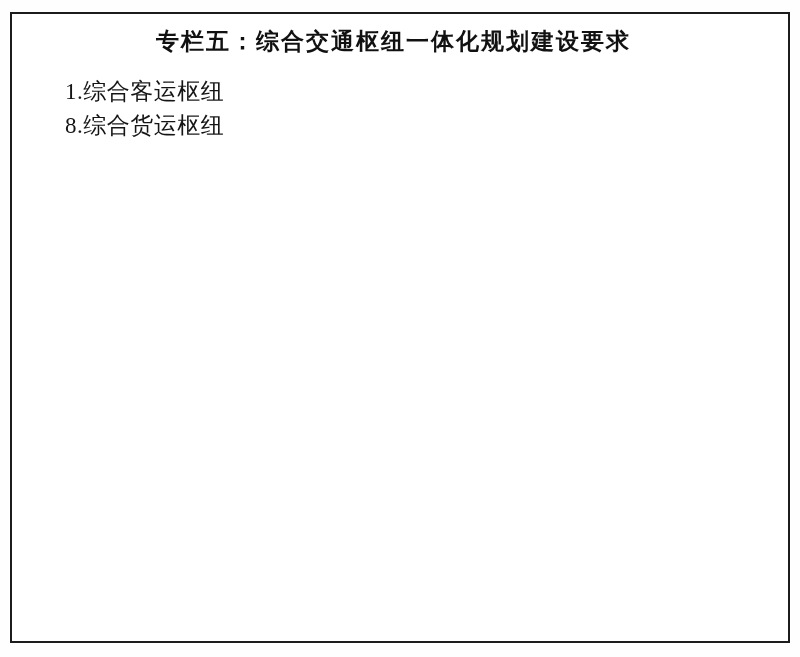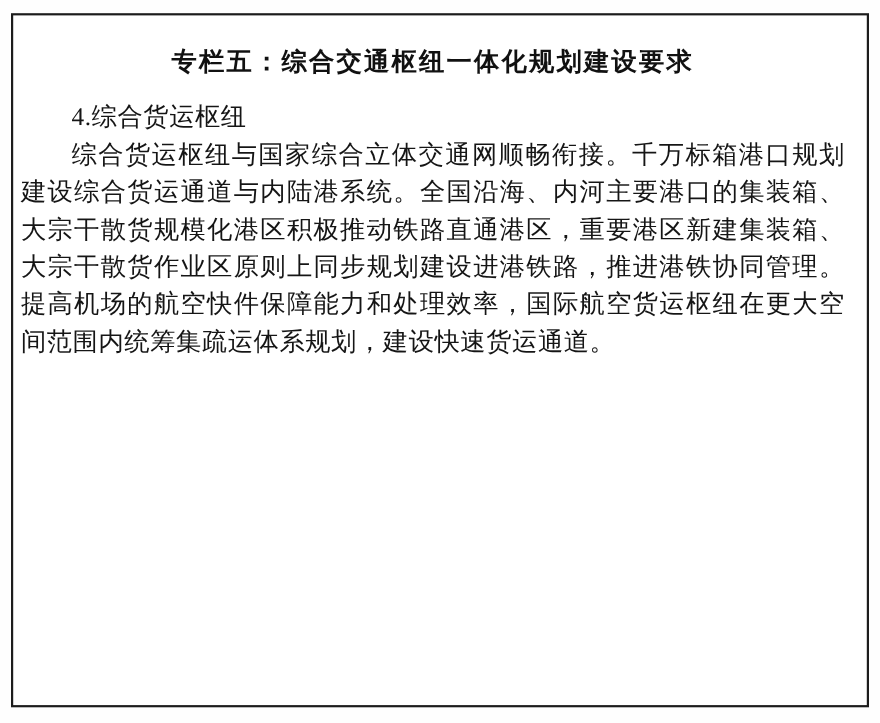--- a/index.html
+++ b/index.html
@@ -17,21 +17,21 @@
   }
   .callout-box {
     position: absolute;
     left: 10px;
     top: 12px;
     width: 780px;
     height: 631px;
     box-sizing: border-box;
     border: 2px solid #1c1c1c;
     background: #ffffff;
-    padding: 25px 20px 5px 7px;
+    padding: 10px 20px 5px 7px;
     overflow: hidden;
   }
   .box-title {
     font-family: "Liberation Sans", "DejaVu Sans", sans-serif;
     font-weight: 700;
     font-size: 23px;
     line-height: 34px;
     letter-spacing: 2px;
     text-align: center;
     margin: 0 0 17px 0;
@@ -47,18 +47,18 @@
     margin: 0;
     word-break: break-all;
   }
 </style>
 </head>
 <body>
 
 <div class="callout-box">
   <h1 class="box-title">专栏五：综合交通枢纽一体化规划建设要求</h1>
 
+  <p class="para">1.综合客运枢纽</p>
 
 
-  <p class="para">4.综合货运枢纽</p>
+  <p class="para">8.综合货运枢纽</p>
 
-  <p class="para">综合货运枢纽与国家综合立体交通网顺畅衔接。千万标箱港口规划建设综合货运通道与内陆港系统。全国沿海、内河主要港口的集装箱、大宗干散货规模化港区积极推动铁路直通港区，重要港区新建集装箱、大宗干散货作业区原则上同步规划建设进港铁路，推进港铁协同管理。提高机场的航空快件保障能力和处理效率，国际航空货运枢纽在更大空间范围内统筹集疏运体系规划，建设快速货运通道。</p>
 </div>
 
 </body></html>

